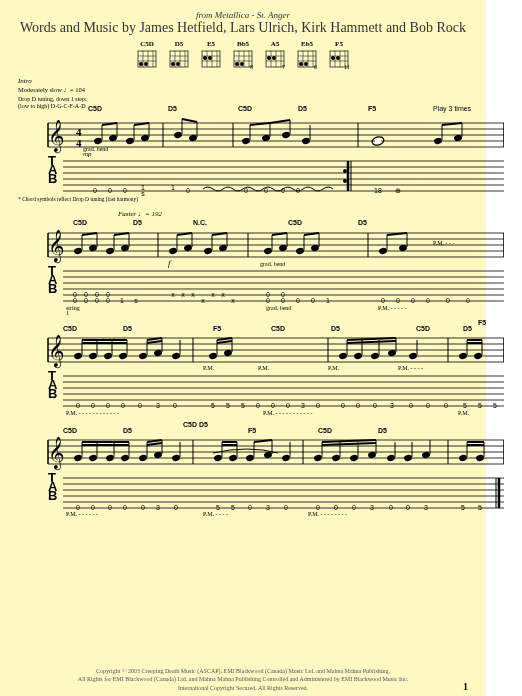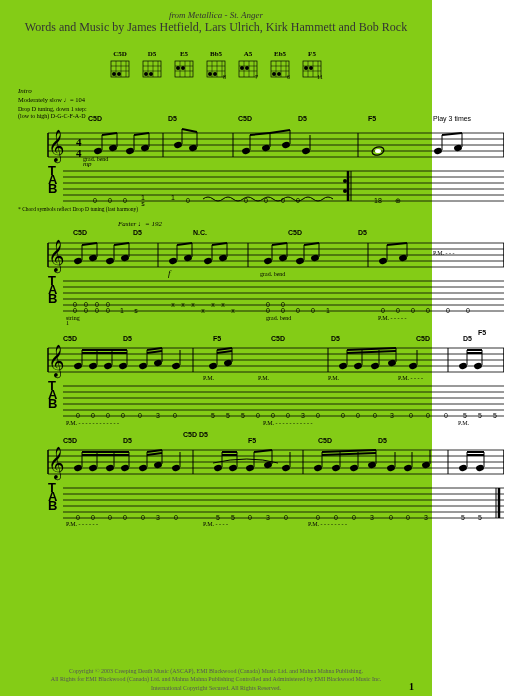--- a/index.html
+++ b/index.html
@@ -5,46 +5,46 @@
     * { margin: 0; padding: 0; box-sizing: border-box; }
     body {
       width: 522px;
       height: 696px;
       background: #fff;
       font-family: 'Times New Roman', serif;
       overflow: hidden;
       position: relative;
     }
     .page {
-      width: 432px;
+      width: 486px;
       height: 696px;
-      background: #84cc16;
+      background: #fef9c3;
       padding: 10px 18px 8px 18px;
       position: relative;
     }
     .header {
       text-align: center;
       margin-bottom: 2px;
     }
     .from-line {
       font-size: 9px;
       font-style: italic;
       color: #333;
     }
     .song-title {
       font-size: 22px;
       font-weight: bold;
       color: #000;
       line-height: 1.1;
       letter-spacing: 1px;
     }
     .credits {
-      font-size: 12px;
+      font-size: 14px;
       color: #333;
-      margin-bottom: 15px;
+      margin-bottom: 4px;
     }
     .chord-diagrams {
       display: flex;
       justify-content: center;
       gap: 10px;
       margin-bottom: 4px;
       align-items: flex-end;
     }
     .chord-diagram {
       display: flex;

